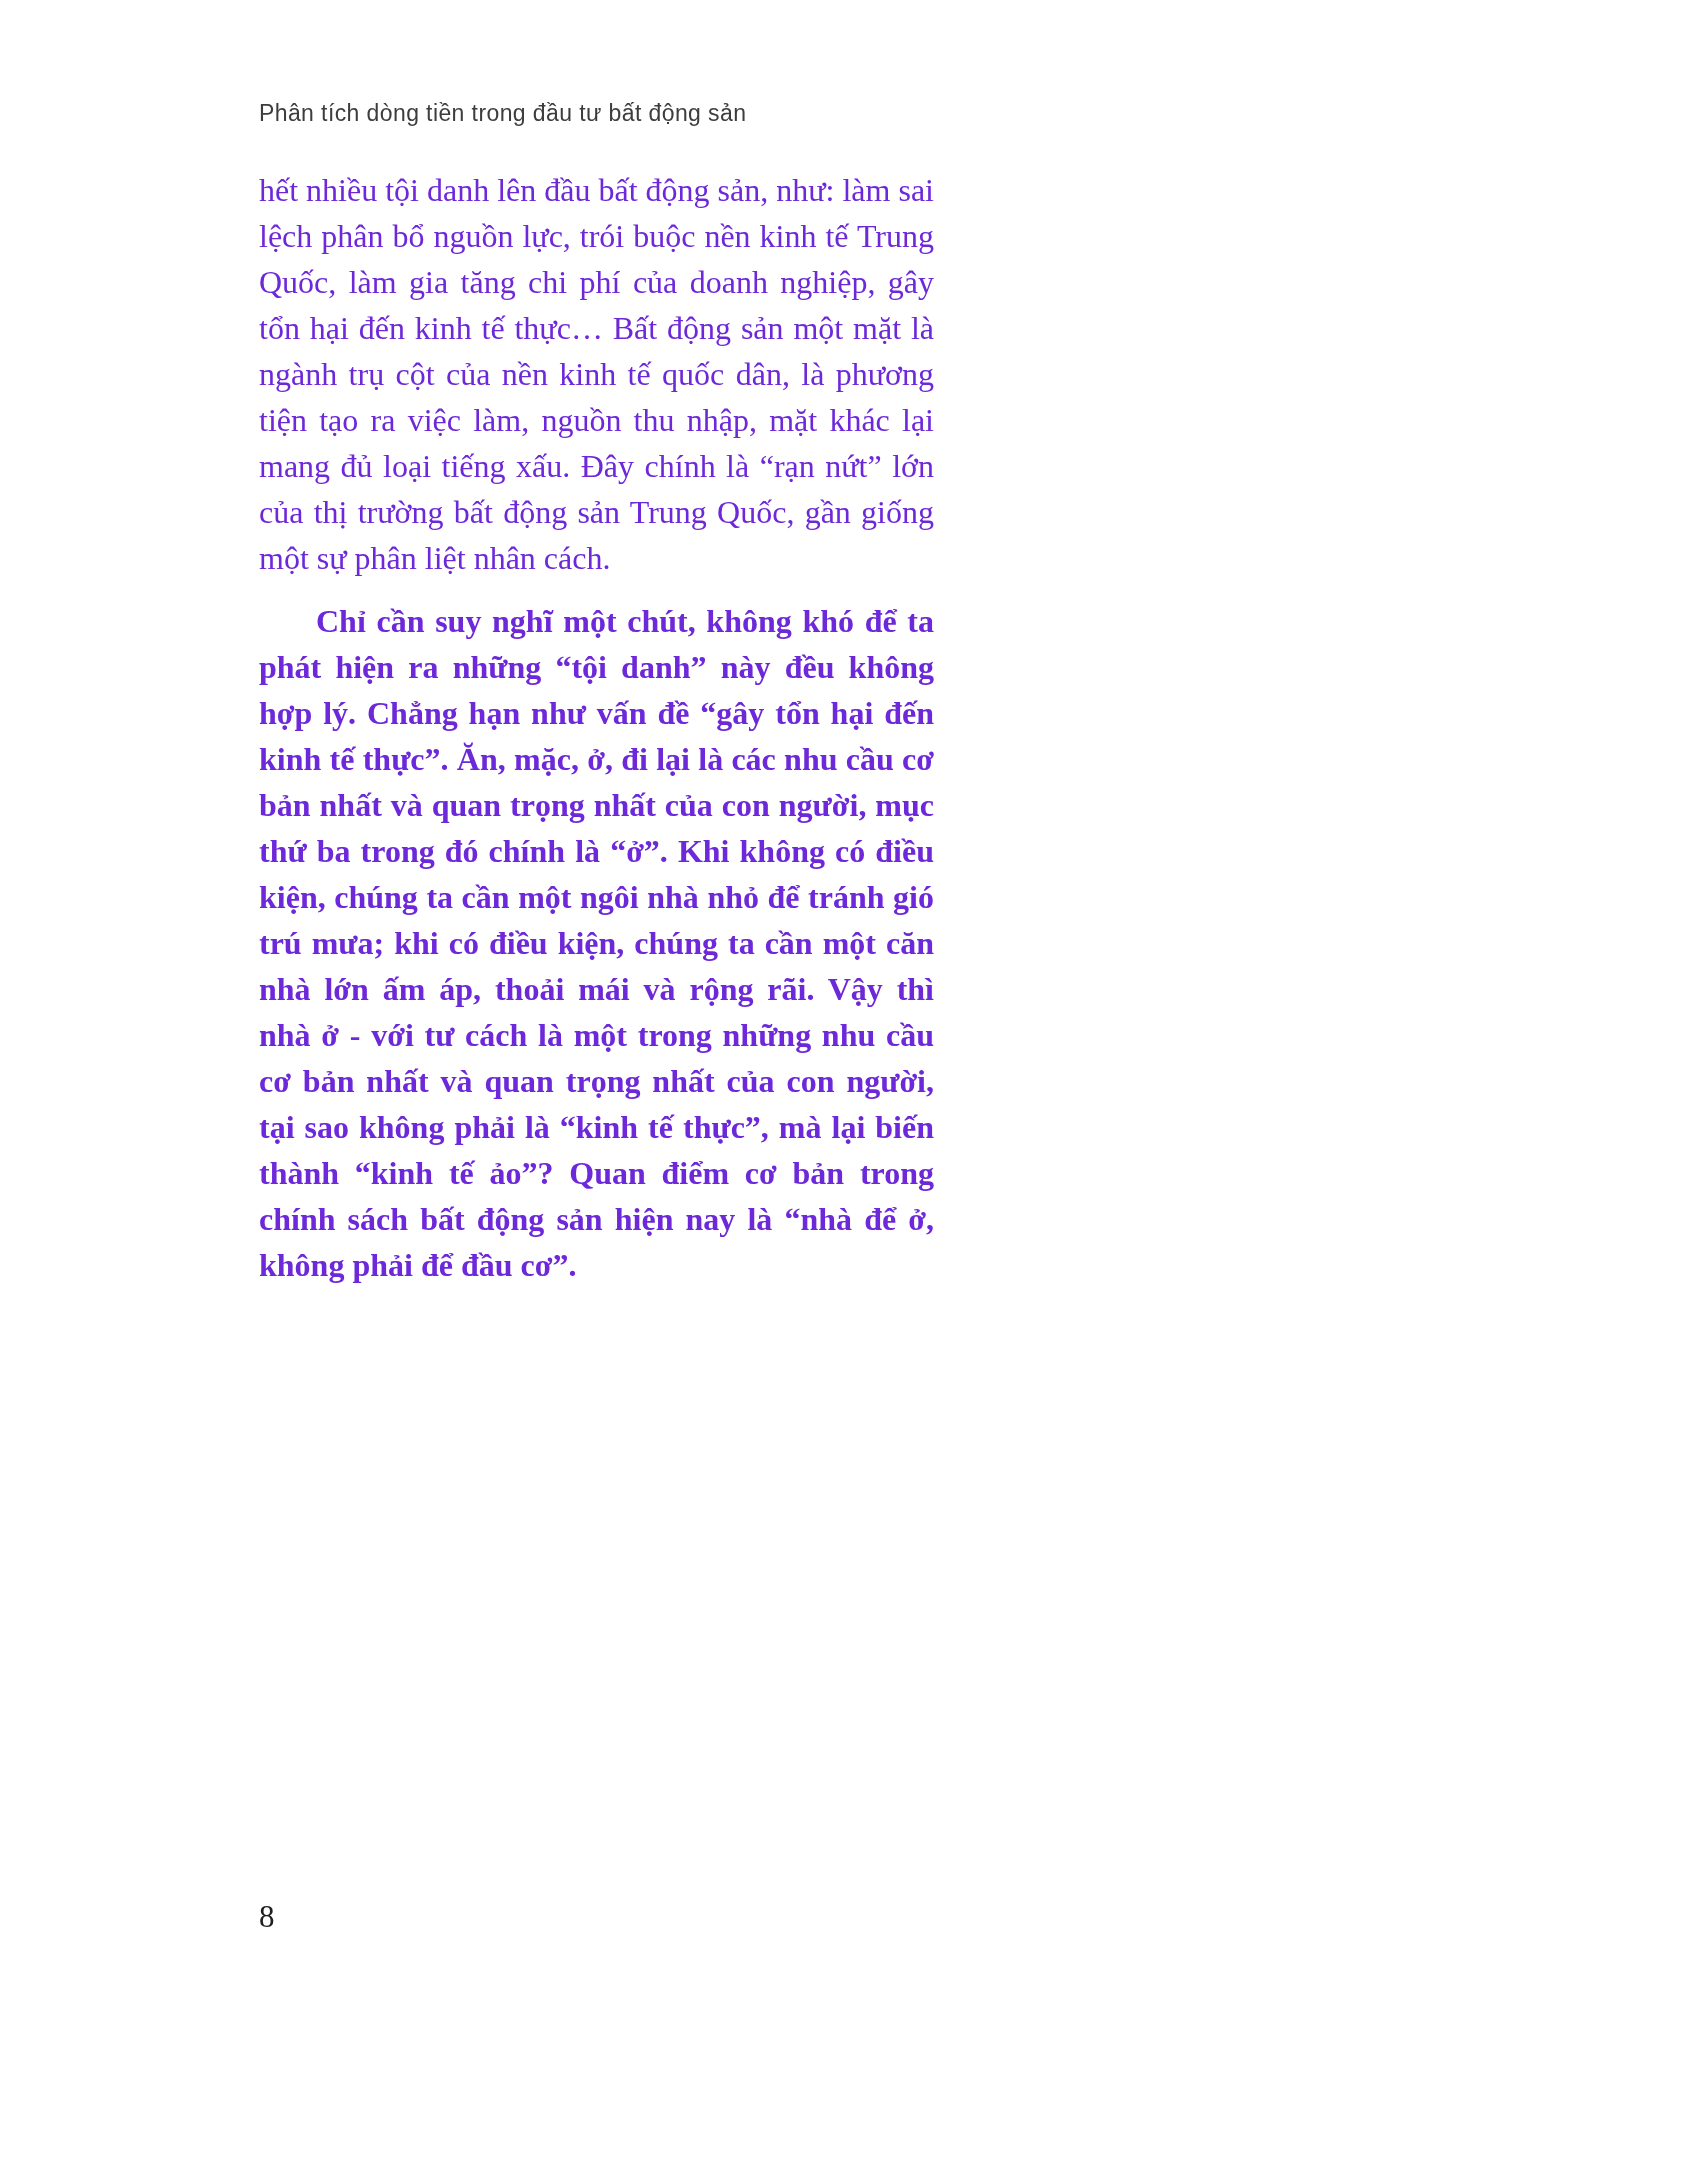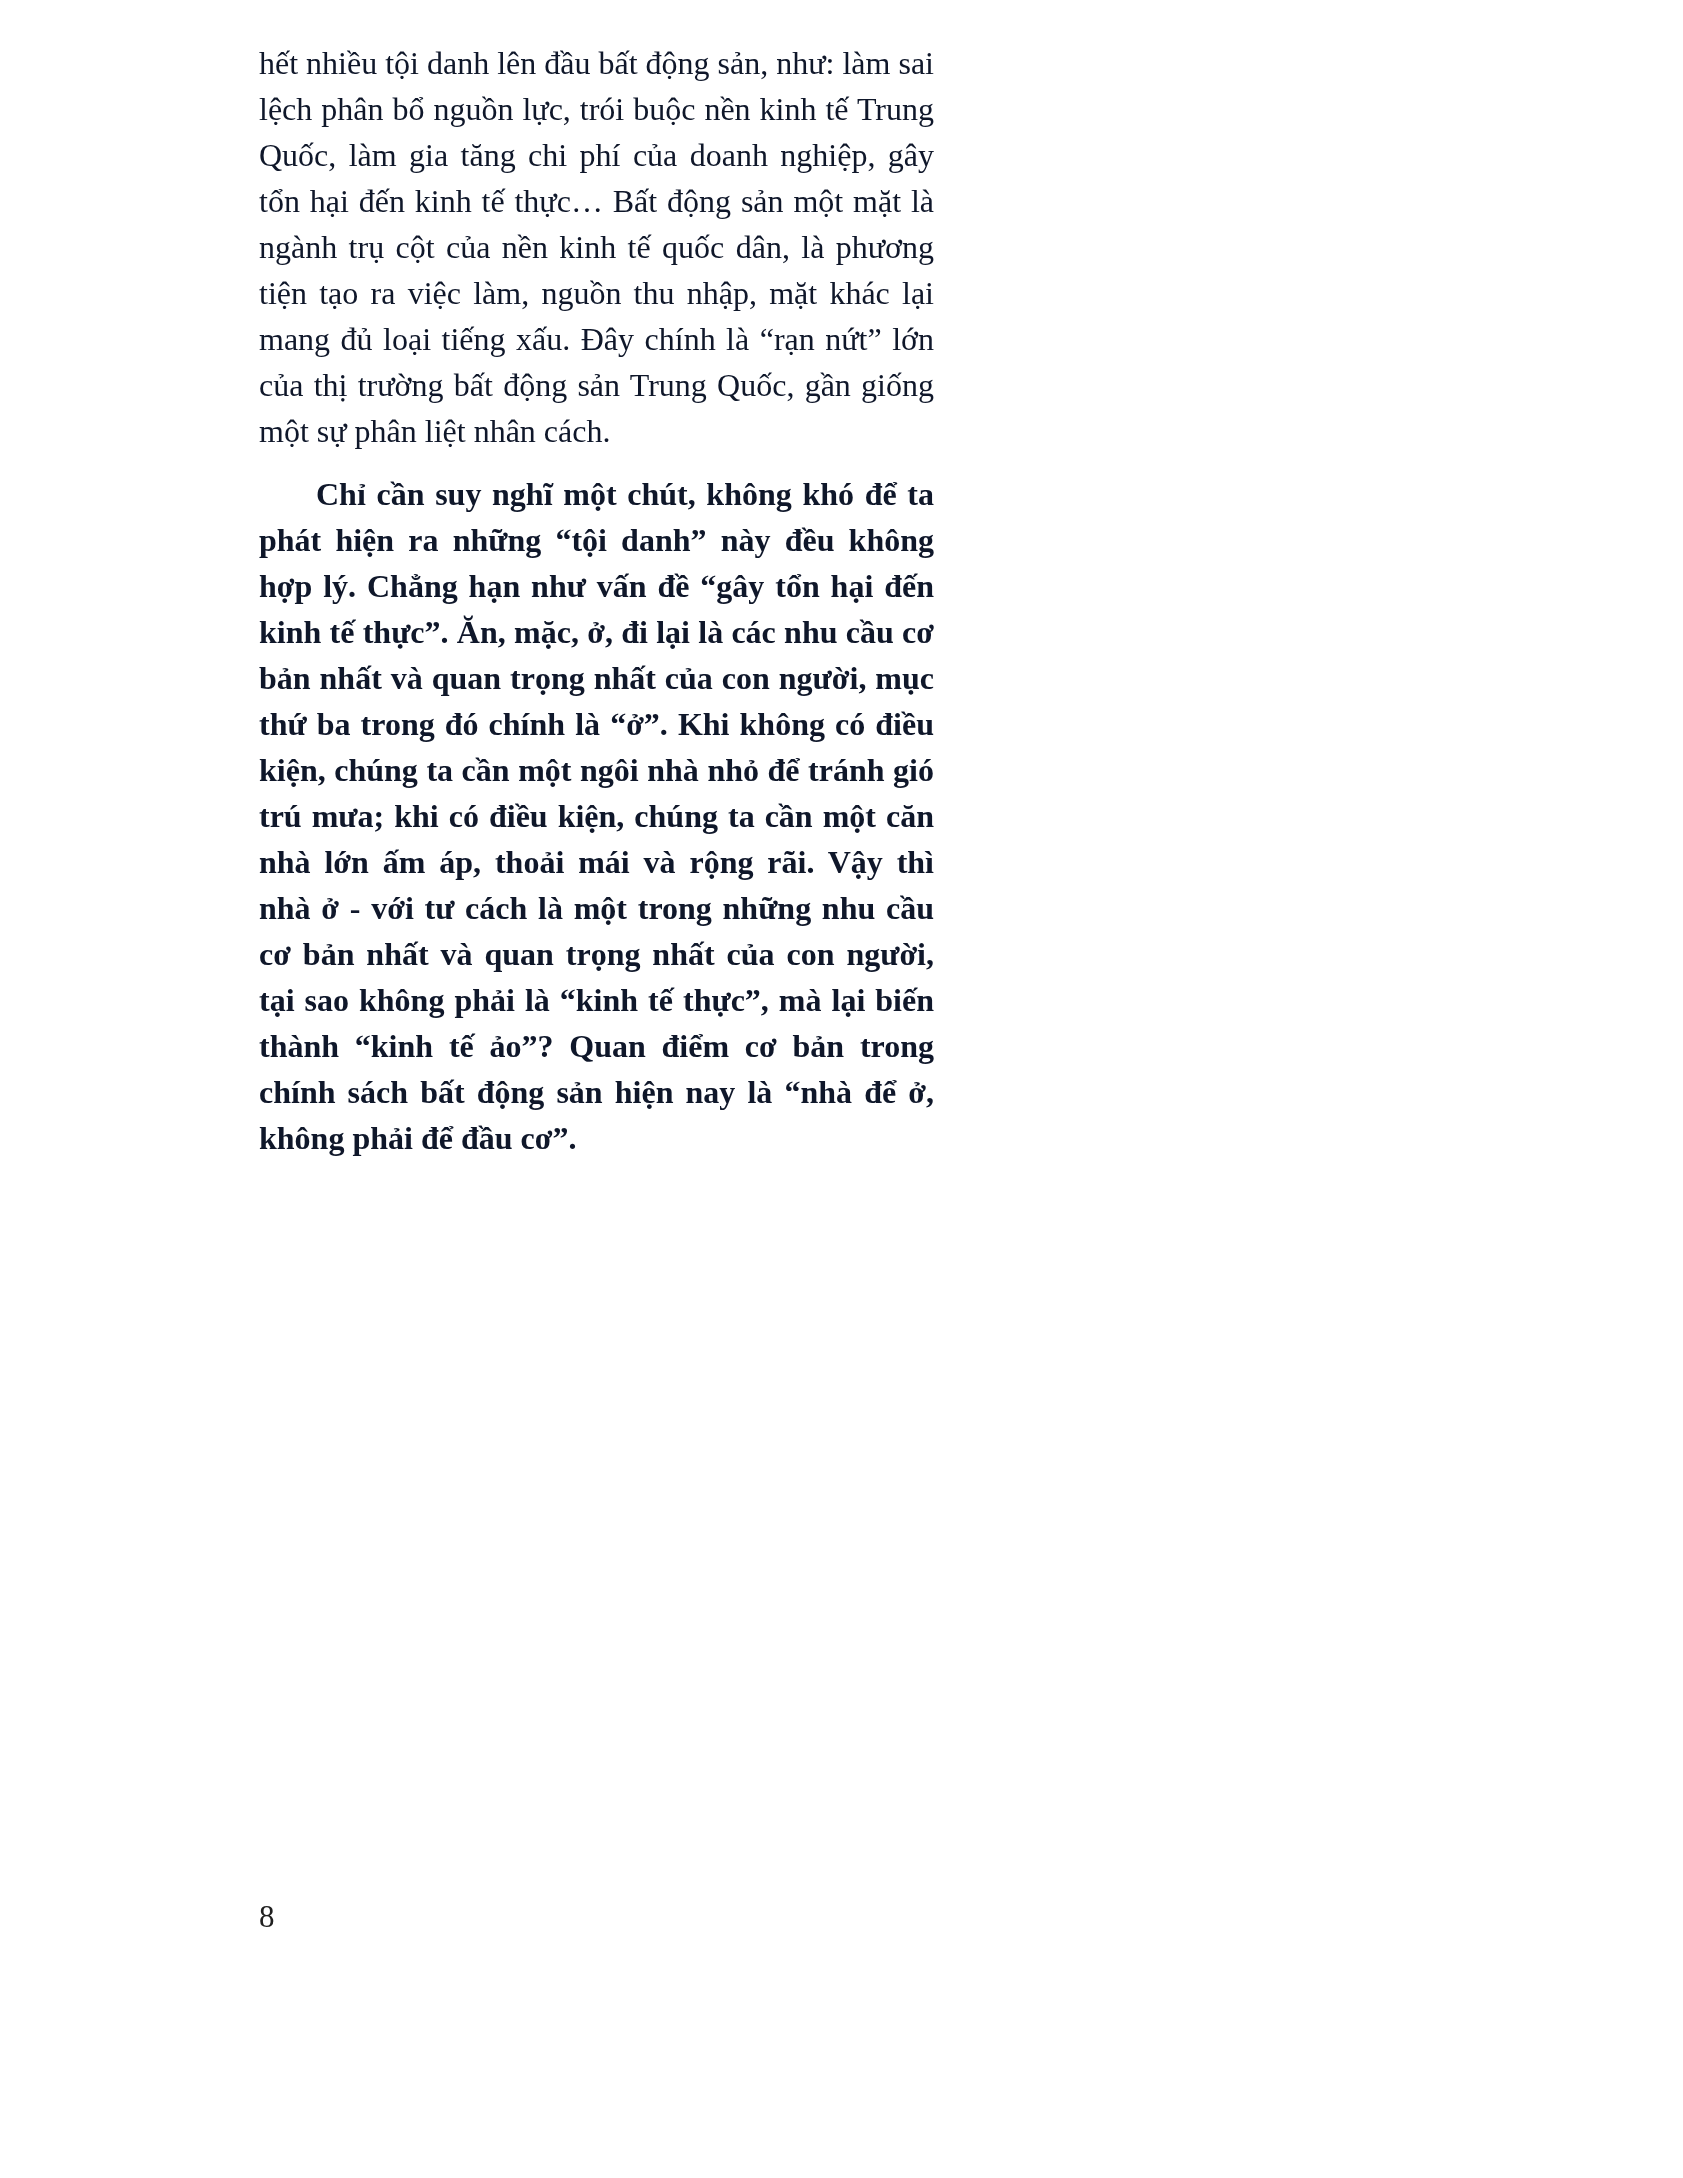--- a/index.html
+++ b/index.html
@@ -26,21 +26,21 @@
     font-weight: 500;
     color: #3d3d3d;
     letter-spacing: 0.4px;
     white-space: nowrap;
   }
   .body-text {
     margin-top: 40px;
     font-family: "Liberation Serif", serif;
     font-size: 32px;
     line-height: 46px;
-    color: #0f172a;
+    color: #6d28d9;
     text-align: justify;
   }
   .body-text p {
     margin: 0 0 17px 0;
   }
   .body-text p.indent {
     text-indent: 57px;
     font-weight: bold;
   }
   .page-number {
@@ -49,20 +49,21 @@
     top: 1899px;
     font-family: "Liberation Serif", serif;
     font-size: 31px;
     color: #1f1f1f;
   }
 </style>
 </head>
 <body>
 
 <div class="page">
+  <div class="running-header">Phân tích dòng tiền trong đầu tư bất động sản</div>
 
   <div class="body-text">
     <p class="para">hết nhiều tội danh lên đầu bất động sản, như: làm sai lệch phân bổ nguồn lực, trói buộc nền kinh tế Trung Quốc, làm gia tăng chi phí của doanh nghiệp, gây tổn hại đến kinh tế thực… Bất động sản một mặt là ngành trụ cột của nền kinh tế quốc dân, là phương tiện tạo ra việc làm, nguồn thu nhập, mặt khác lại mang đủ loại tiếng xấu. Đây chính là “rạn nứt” lớn của thị trường bất động sản Trung Quốc, gần giống một sự phân liệt nhân cách.</p>
     <p class="para indent">Chỉ cần suy nghĩ một chút, không khó để ta phát hiện ra những “tội danh” này đều không hợp lý. Chẳng hạn như vấn đề “gây tổn hại đến kinh tế thực”. Ăn, mặc, ở, đi lại là các nhu cầu cơ bản nhất và quan trọng nhất của con người, mục thứ ba trong đó chính là “ở”. Khi không có điều kiện, chúng ta cần một ngôi nhà nhỏ để tránh gió trú mưa; khi có điều kiện, chúng ta cần một căn nhà lớn ấm áp, thoải mái và rộng rãi. Vậy thì nhà ở - với tư cách là một trong những nhu cầu cơ bản nhất và quan trọng nhất của con người, tại sao không phải là “kinh tế thực”, mà lại biến thành “kinh tế ảo”? Quan điểm cơ bản trong chính sách bất động sản hiện nay là “nhà để ở, không phải để đầu cơ”.</p>
   </div>
 </div>
 
 <div class="page-number">8</div>
 
 

